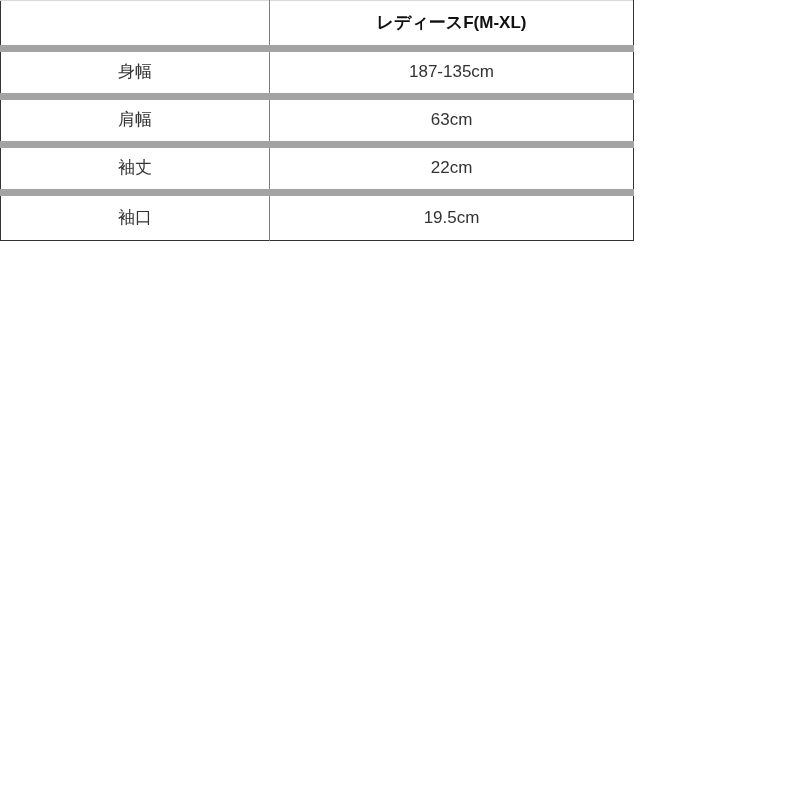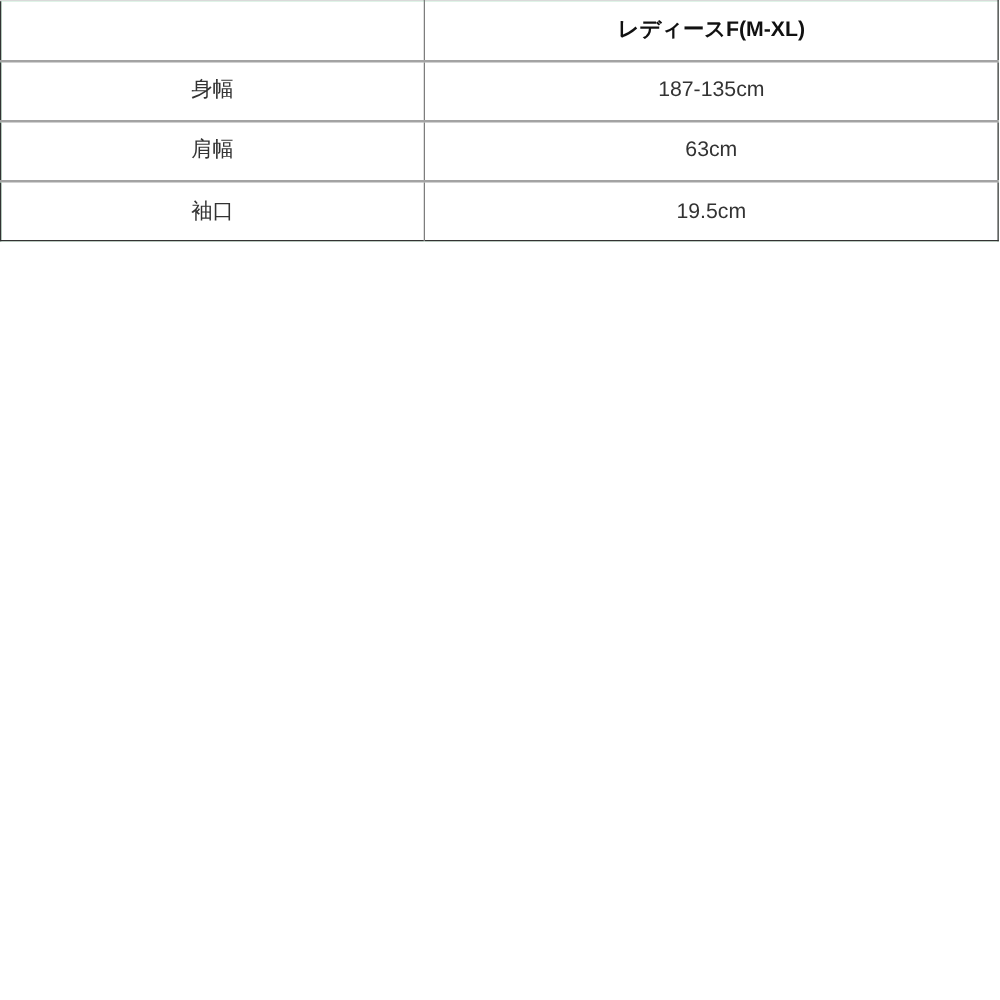--- a/index.html
+++ b/index.html
@@ -8,24 +8,24 @@
       font-family: "Liberation Sans", "DejaVu Sans", sans-serif;
     }
     .canvas {
       position: relative;
       width: 800px;
       height: 800px;
       background: #ffffff;
       overflow: hidden;
     }
     table.size-table {
-      width: 799px;
+      width: 634px;
       table-layout: fixed;
       border-collapse: collapse;
-      background: #86efac;
+      background: #a21caf;
       
       border-left: 1px solid #333333;
       border-right: 1px solid #333333;
       border-bottom: 1px solid #333333;
       border-top: 1px solid #d9d9d9;
     }
     table.size-table th,
     table.size-table td {
       height: 48px;
       text-align: center;
@@ -35,21 +35,21 @@
       background: #ffffff;
     }
     
     table.size-table th:first-child,
     table.size-table td:first-child {
       width: 42.5%;
       border-right: 1px solid #7d7d7d;
     }
     
     table.size-table tbody tr td {
-      border-top: 2px solid #a3a3a3;
+      border-top: 7px solid #a3a3a3;
     }
     table.size-table th.colhead {
       font-weight: bold;
       color: #111111;
     }
     table.size-table td {
       font-weight: normal;
       color: #333333;
     }
   </style>
@@ -67,18 +67,22 @@
     <tbody>
       <tr>
         <td>身幅</td>
         <td>187-135cm</td>
       </tr>
       <tr>
         <td>肩幅</td>
         <td>63cm</td>
       </tr>
       <tr>
+        <td>袖丈</td>
+        <td>22cm</td>
+      </tr>
+      <tr>
         <td>袖口</td>
         <td>19.5cm</td>
       </tr>
     </tbody>
   </table>
 </div>
 
 </body></html>

